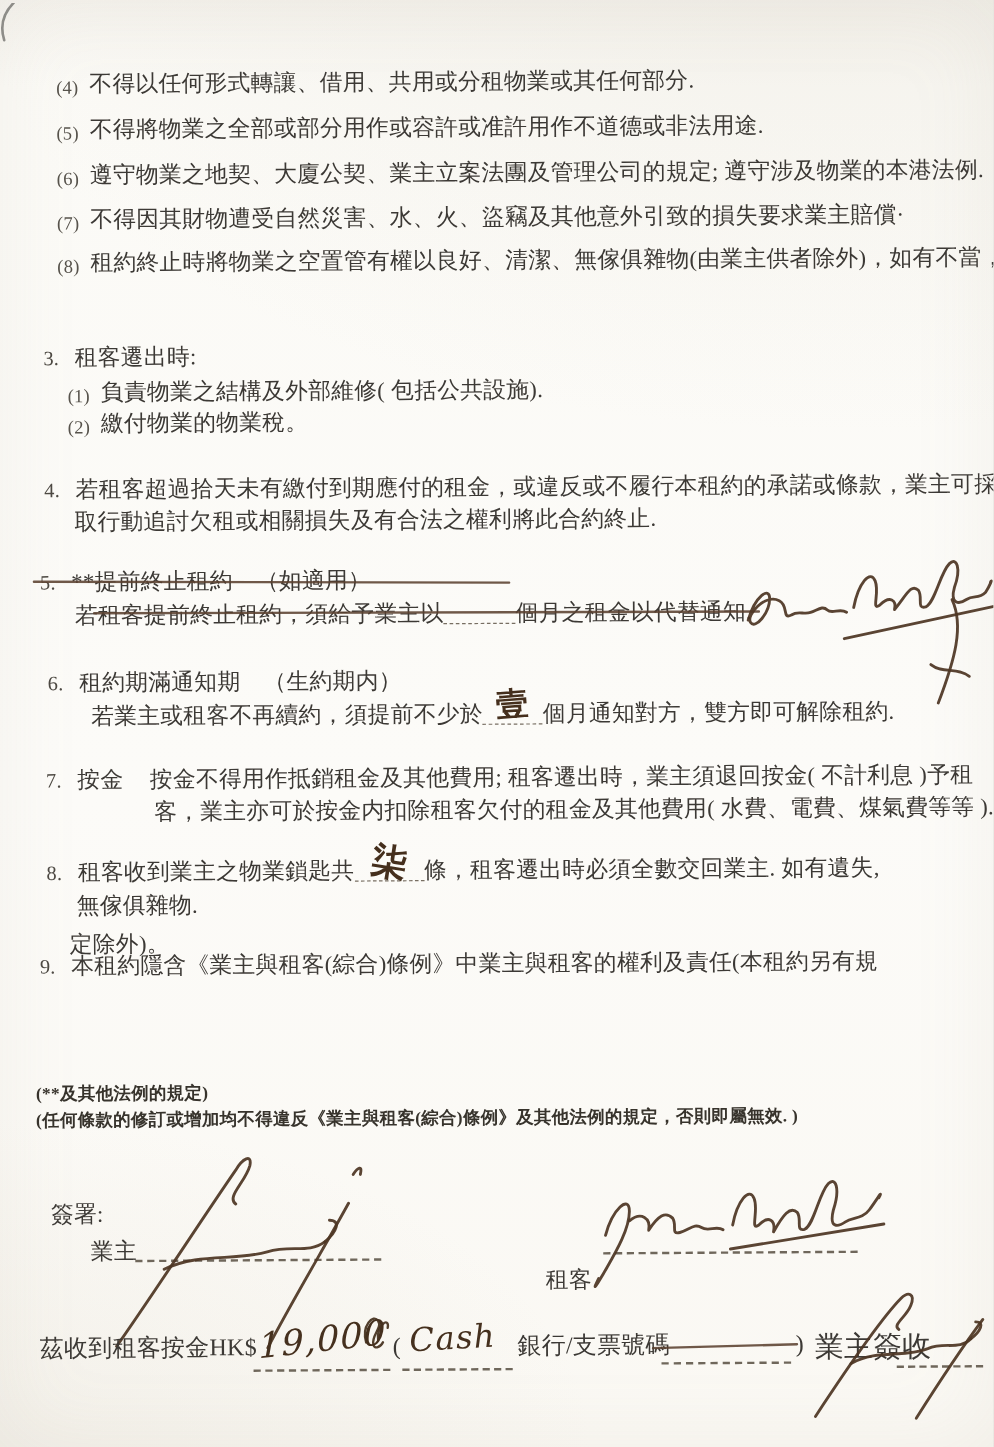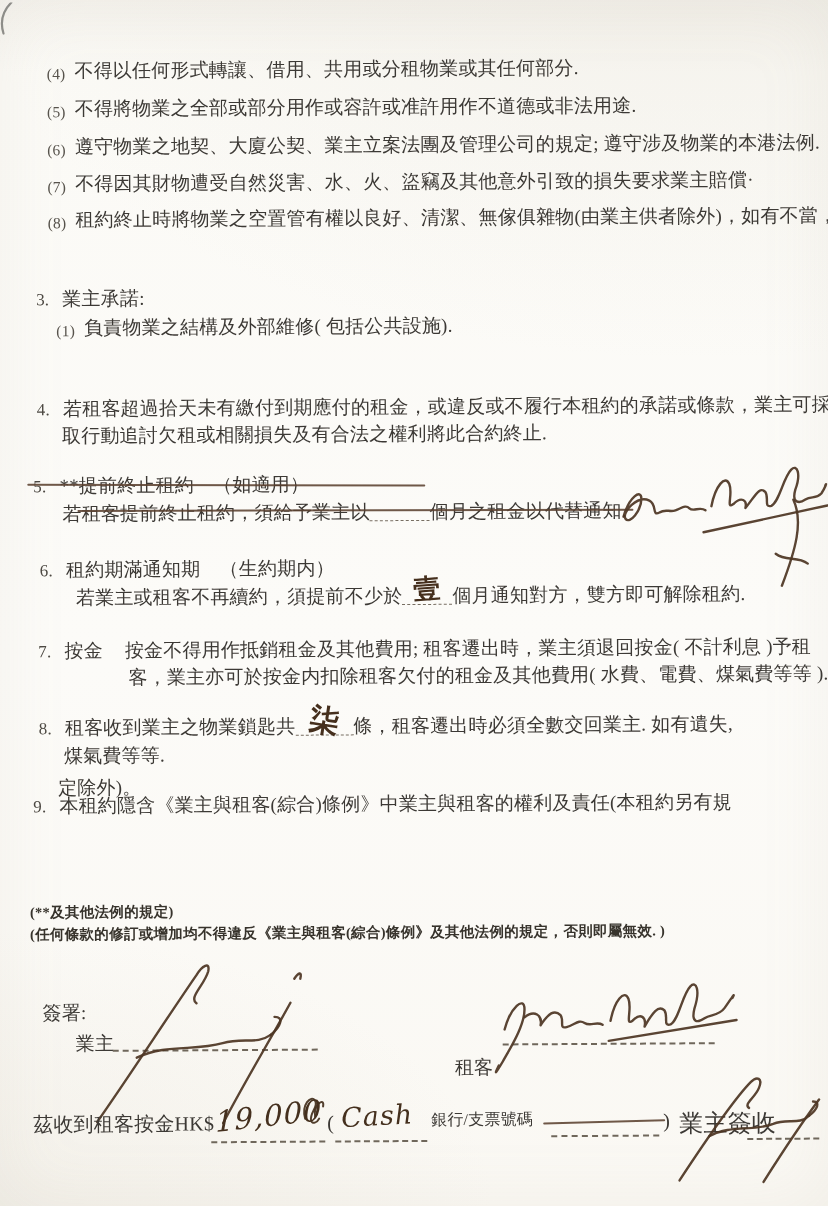--- a/index.html
+++ b/index.html
@@ -56,24 +56,27 @@
       <span class="num">(6)</span><span>遵守物業之地契、大廈公契、業主立案法團及管理公司的規定; 遵守涉及物業的本港法例.</span>
     </div>
     <div class="ln" style="left:50px;top:170px">
       <span class="num">(7)</span><span>不得因其財物遭受自然災害、水、火、盜竊及其他意外引致的損失要求業主賠償·</span>
     </div>
     <div class="ln" style="left:50px;top:206px">
       <span class="num">(8)</span><span>租約終止時將物業之空置管有權以良好、清潔、無傢俱雜物(由業主供者除外)，如有不當，</span>
     </div>
 
     <div class="ln" style="left:38px;top:285px">
-      <span class="bignum">3.</span><span>業主承諾:</span>
+      <span class="bignum">3.</span><span>租客遷出時:</span>
     </div>
     <div class="ln" style="left:58px;top:314px">
       <span class="num">(1)</span><span>負責物業之結構及外部維修( 包括公共設施).</span>
+    </div>
+    <div class="ln" style="left:58px;top:340px">
+      <span class="num">(2)</span><span>繳付物業的物業稅。</span>
     </div>
 
     <div class="ln" style="left:38px;top:395px">
       <span class="bignum">4.</span><span>若租客超過拾天未有繳付到期應付的租金，或違反或不履行本租約的承諾或條款，業主可採</span>
     </div>
     <div class="ln" style="left:63px;top:422px">
       <span>取行動追討欠租或相關損失及有合法之權利將此合約終止.</span>
     </div>
 
     <div class="ln" style="left:34px;top:472px">
@@ -104,21 +107,21 @@
       <span class="bignum">7.</span><span class="kw">按金</span><span>按金不得用作抵銷租金及其他費用; 租客遷出時，業主須退回按金( 不計利息 )予租</span>
     </div>
     <div class="ln" style="left:128px;top:664px">
       <span>客，業主亦可於按金内扣除租客欠付的租金及其他費用( 水費、電費、煤氣費等等 ).</span>
     </div>
 
     <div class="ln" style="left:38px;top:714px">
       <span class="bignum">8.</span><span>租客收到業主之物業鎖匙共</span><span class="blank w58"><span class="hwchar keys">柒</span></span><span>條，租客遷出時必須全數交回業主. 如有遺失,</span>
     </div>
     <div class="ln" style="left:63px;top:742px">
-      <span>煤氣費等等.</span>
+      <span>無傢俱雜物.</span>
     </div>
 
     <div class="ln" style="left:32px;top:792px">
       <span class="bignum">9.</span><span>本租約隱含《業主與租客(綜合)條例》中業主與租客的權利及責任(本租約另有規</span>
     </div>
     <div class="ln" style="left:57px;top:774px">
       <span>定除外)。</span>
     </div>
 
     <div class="ln fn" style="left:28px;top:901px">(**及其他法例的規定)</div>
@@ -147,21 +150,21 @@
     <div class="ln" style="left:30px;top:1110px;font-size:20px">茲收到租客按金HK$</div>
     <span class="hw hw-amount" style="left:212px;top:1098px">19,000</span>
     <svg class="sig flourish" style="left:296px;top:1092px" width="26" height="34" viewBox="0 0 26 34">
       <path d="M6,26 C2,12 12,2 16,8 C20,14 10,20 12,28 C13,32 18,30 20,26"></path>
       <path d="M16,24 C14,12 26,4 24,14"></path>
     </svg>
     <div class="dash" style="left:208px;top:1140px;width:114px"></div>
     <div class="ln" style="left:324px;top:1110px;font-size:20px">(</div>
     <span class="hw hw-method" style="left:338px;top:1100px">Cash</span>
     <div class="dash" style="left:332px;top:1140px;width:92px"></div>
-    <div class="ln" style="left:428px;top:1110px;font-size:16px">銀行/支票號碼</div>
+    <div class="ln" style="left:428px;top:1110px;font-size:20px">銀行/支票號碼</div>
     <div class="dash" style="left:548px;top:1136px;width:108px"></div>
     <div class="strike" style="left:540px;top:1122px;width:122px;transform:rotate(-1.2deg)"></div>
     <div class="ln" style="left:660px;top:1110px;font-size:20px">)</div>
     <div class="ln" style="left:676px;top:1110px;font-size:24px">業主簽收</div>
     <div class="dash" style="left:744px;top:1140px;width:72px"></div>
     <svg class="sig" style="left:668px;top:1076px" width="162" height="112" viewBox="0 0 162 112">
       <path d="M8,106 C32,70 62,26 80,8 C86,2 92,4 88,14 C84,24 72,30 78,34"></path>
       <path d="M38,62 C60,50 82,58 102,50 C116,44 128,52 138,42"></path>
       <path d="M138,42 C146,36 150,28 142,28"></path>
       <path d="M92,108 C110,80 130,50 148,26"></path>

